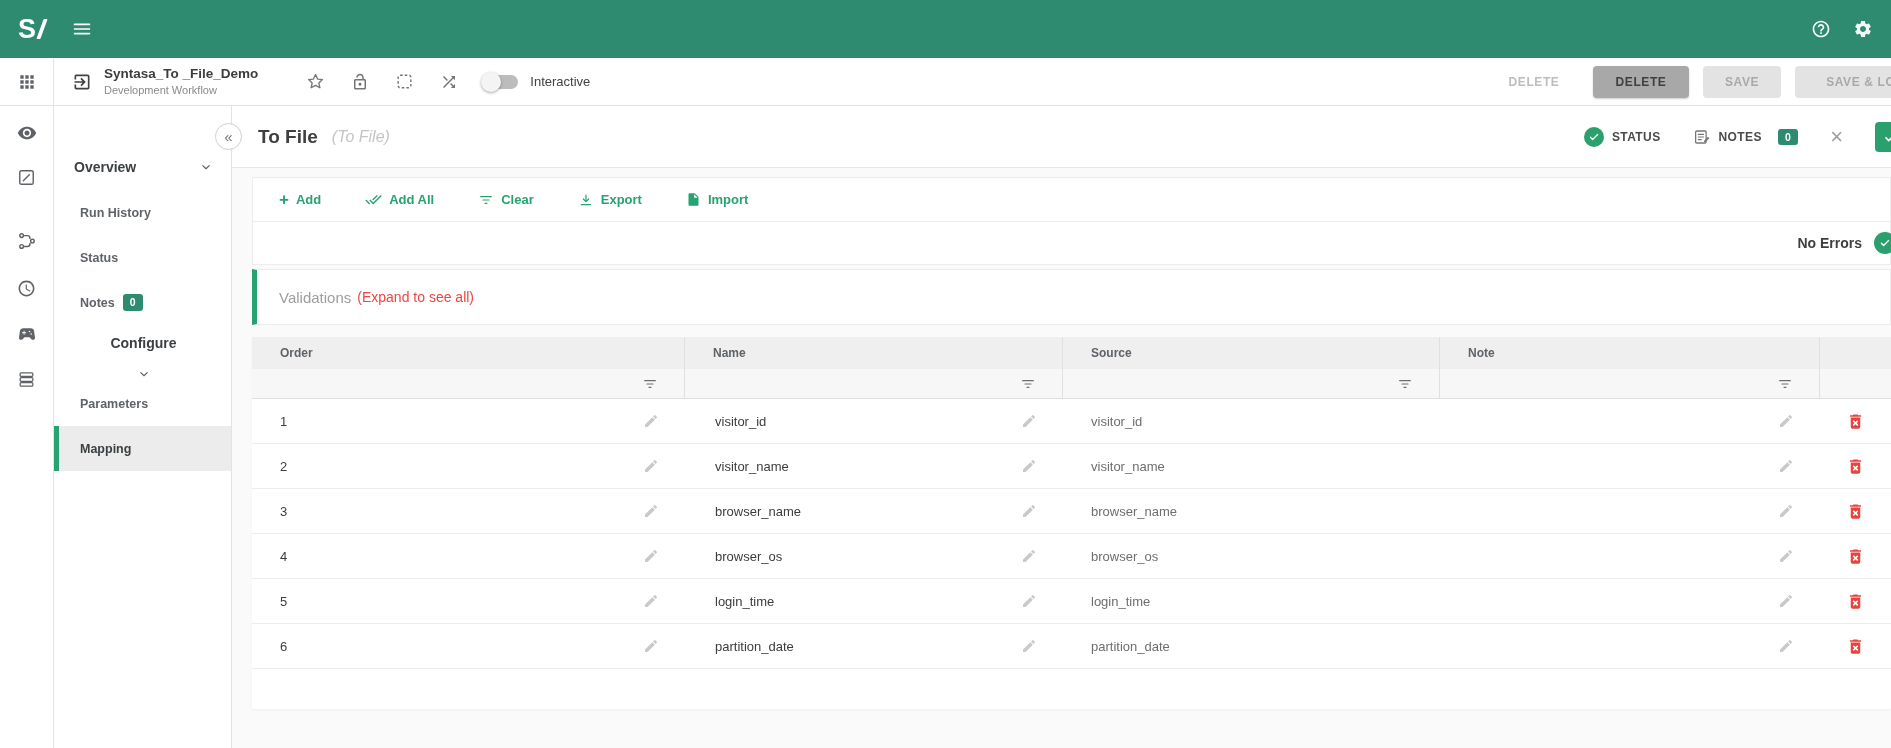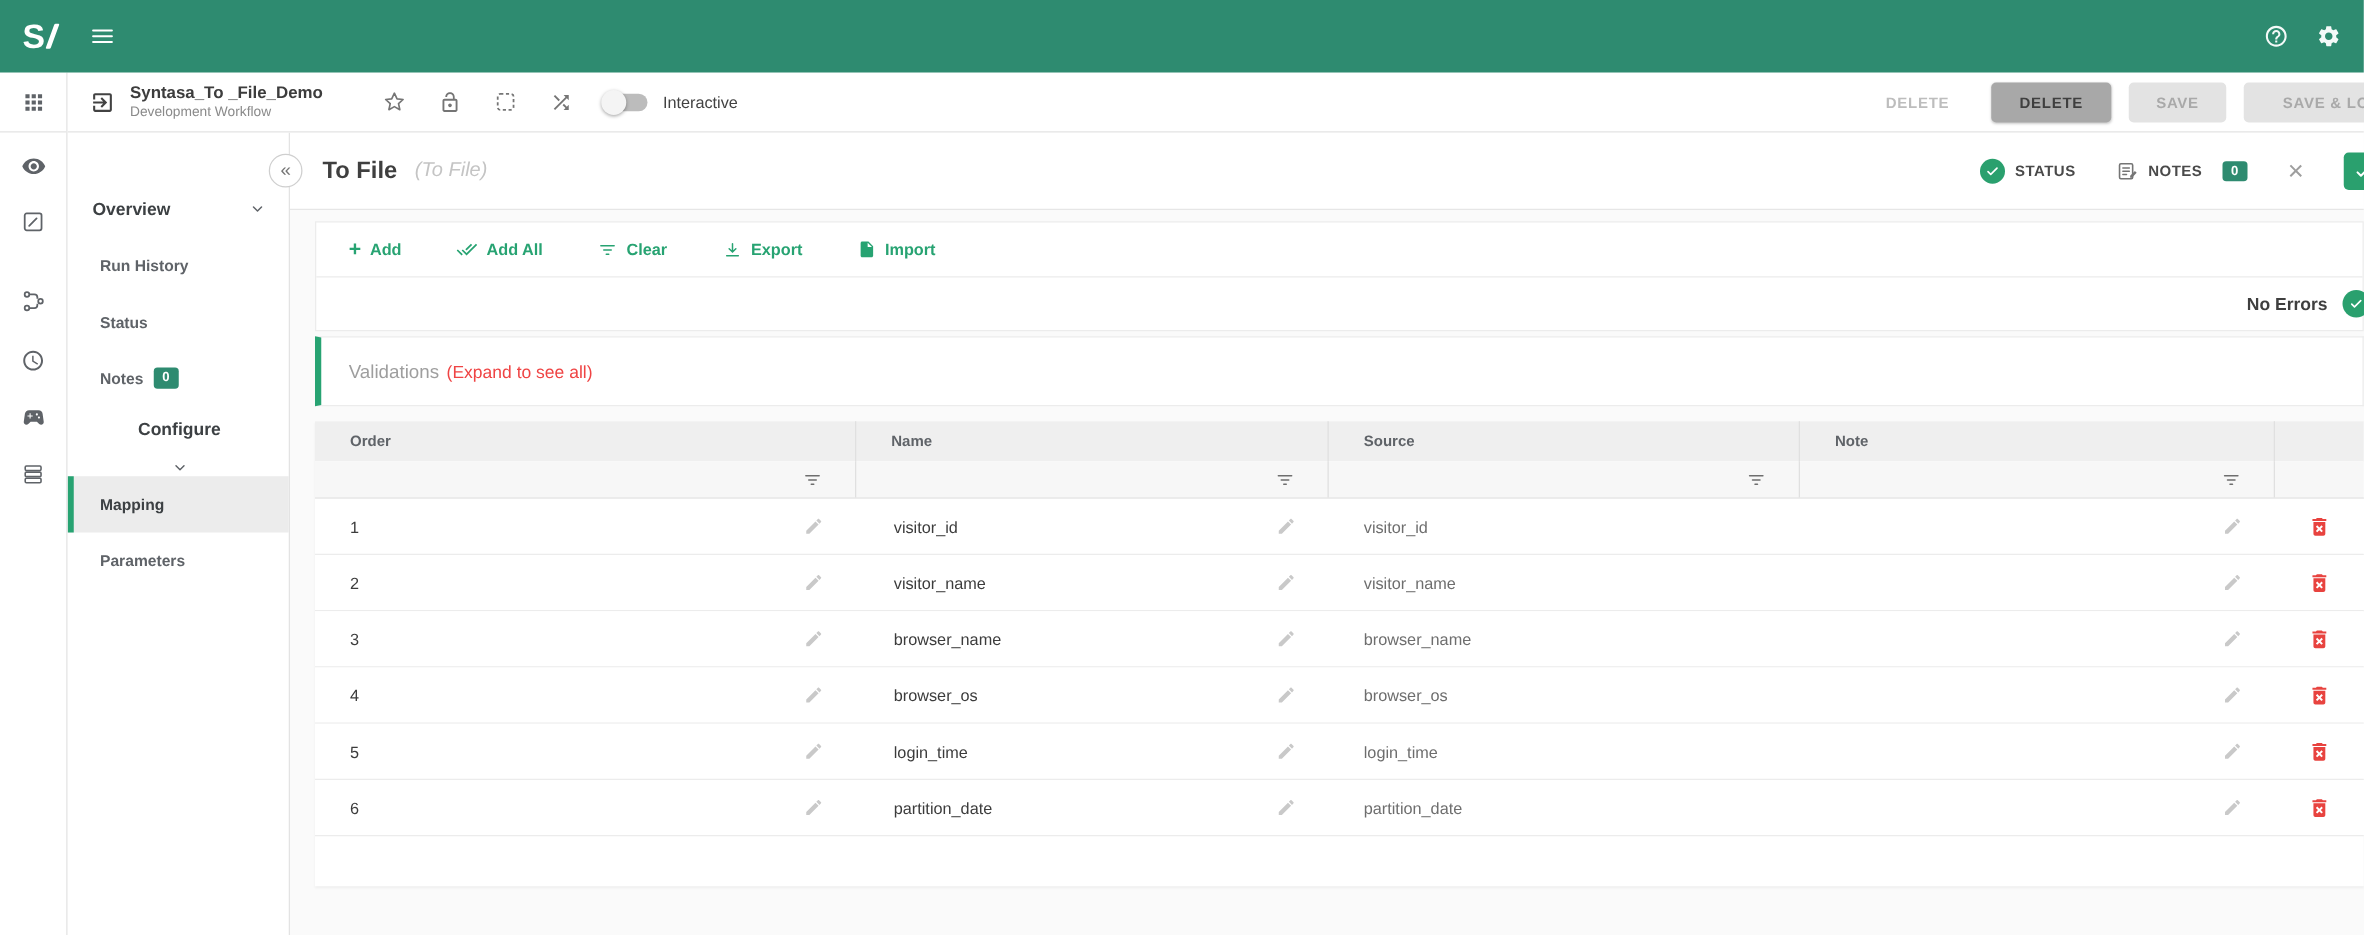--- a/index.html
+++ b/index.html
@@ -320,25 +320,25 @@
   <div class="side-item clickable">
     <span>Notes</span>
     <span class="badge">0</span>
   </div>
   <div class="side-section-header cfg-gap clickable">
     <span>Configure</span>
     <svg class="ic14 chev">
         <use href="#i-chevdown"></use>
       </svg>
   </div>
+  <div class="side-item clickable">
+      <span>Parameters</span>
+    </div>
   <div class="side-item active clickable">
       <span>Mapping</span>
-    </div>
-  <div class="side-item clickable">
-      <span>Parameters</span>
     </div>
 </nav>
 
 <main class="main">
   <div class="main-header">
     <div class="back-btn clickable">«</div>
     <span class="mh-title">To File</span>
     <span class="mh-subtitle">(To File)</span>
     <div class="mh-right">
       <div class="mh-item clickable">

